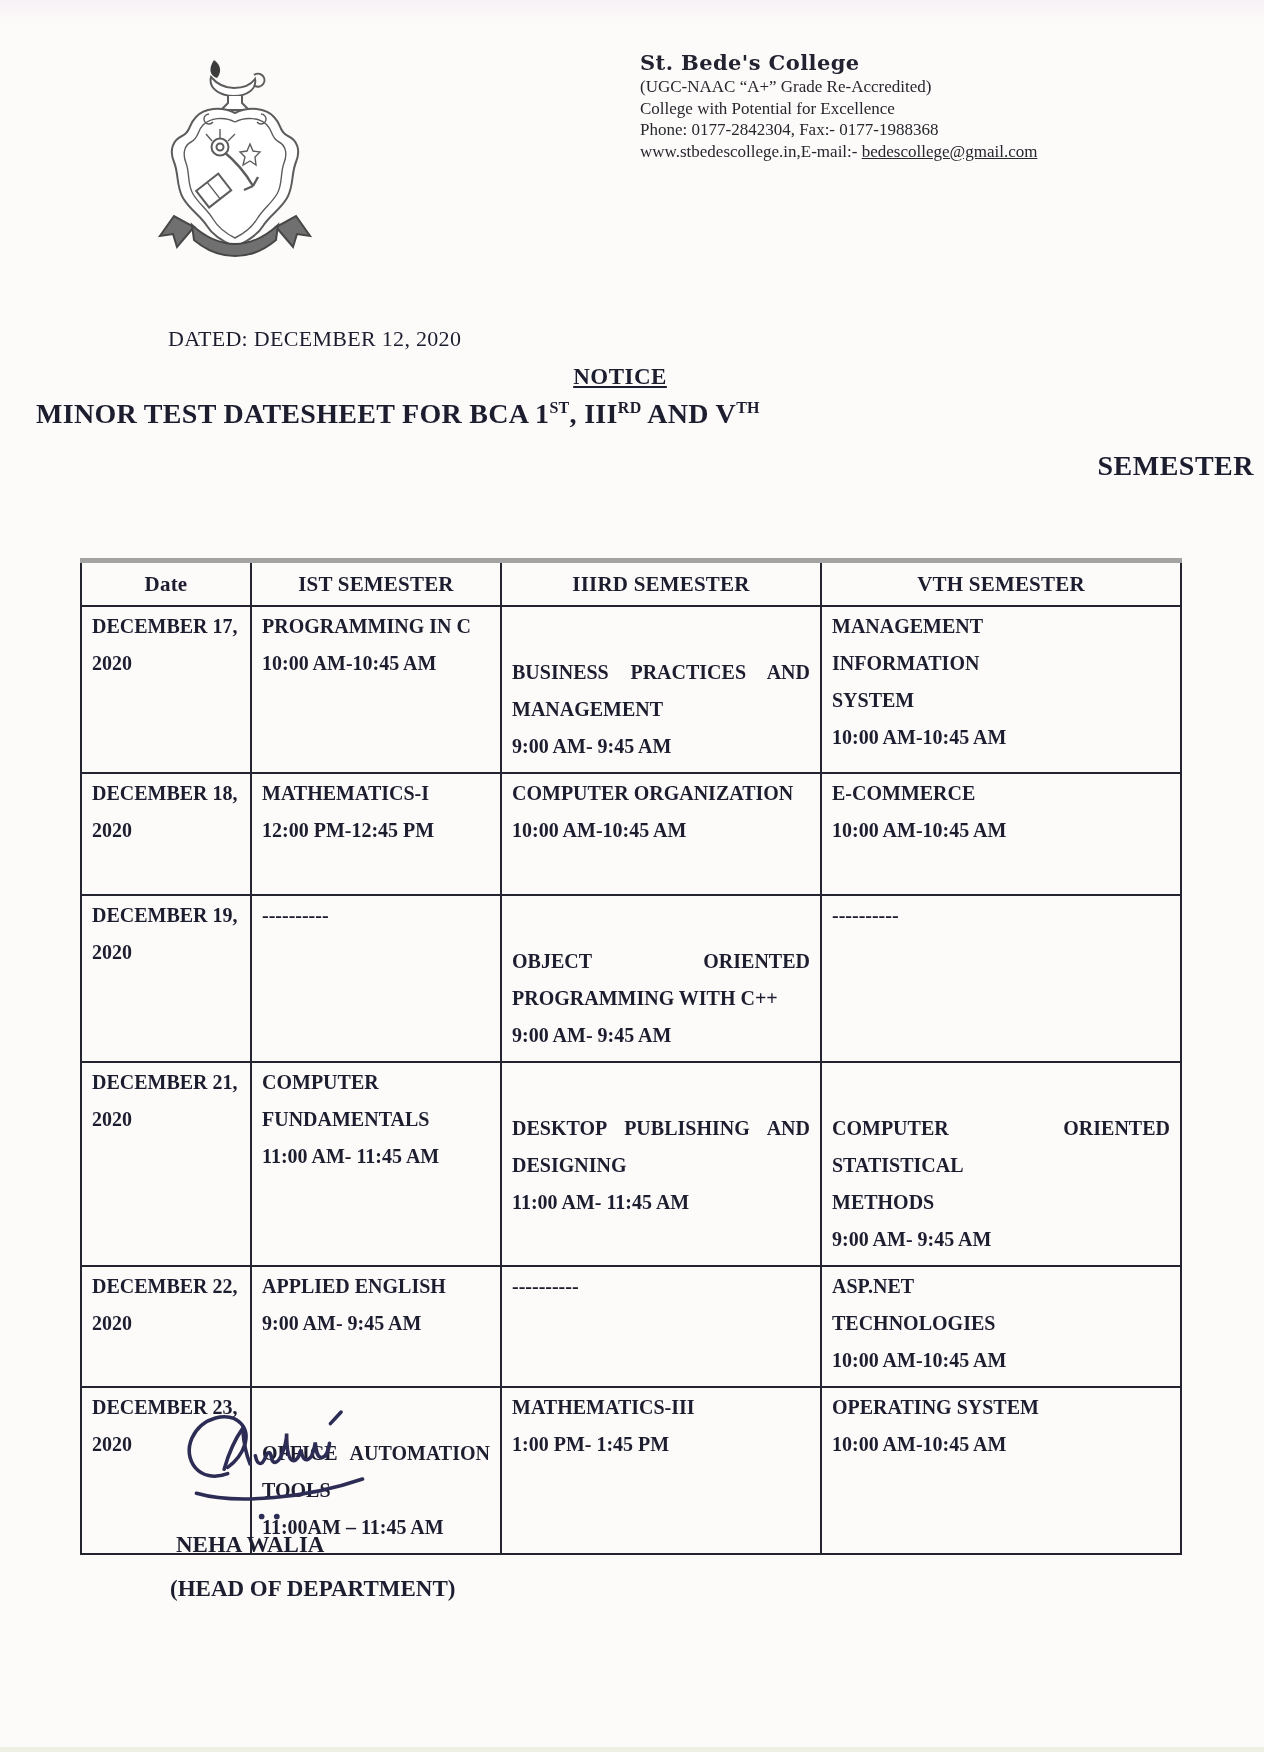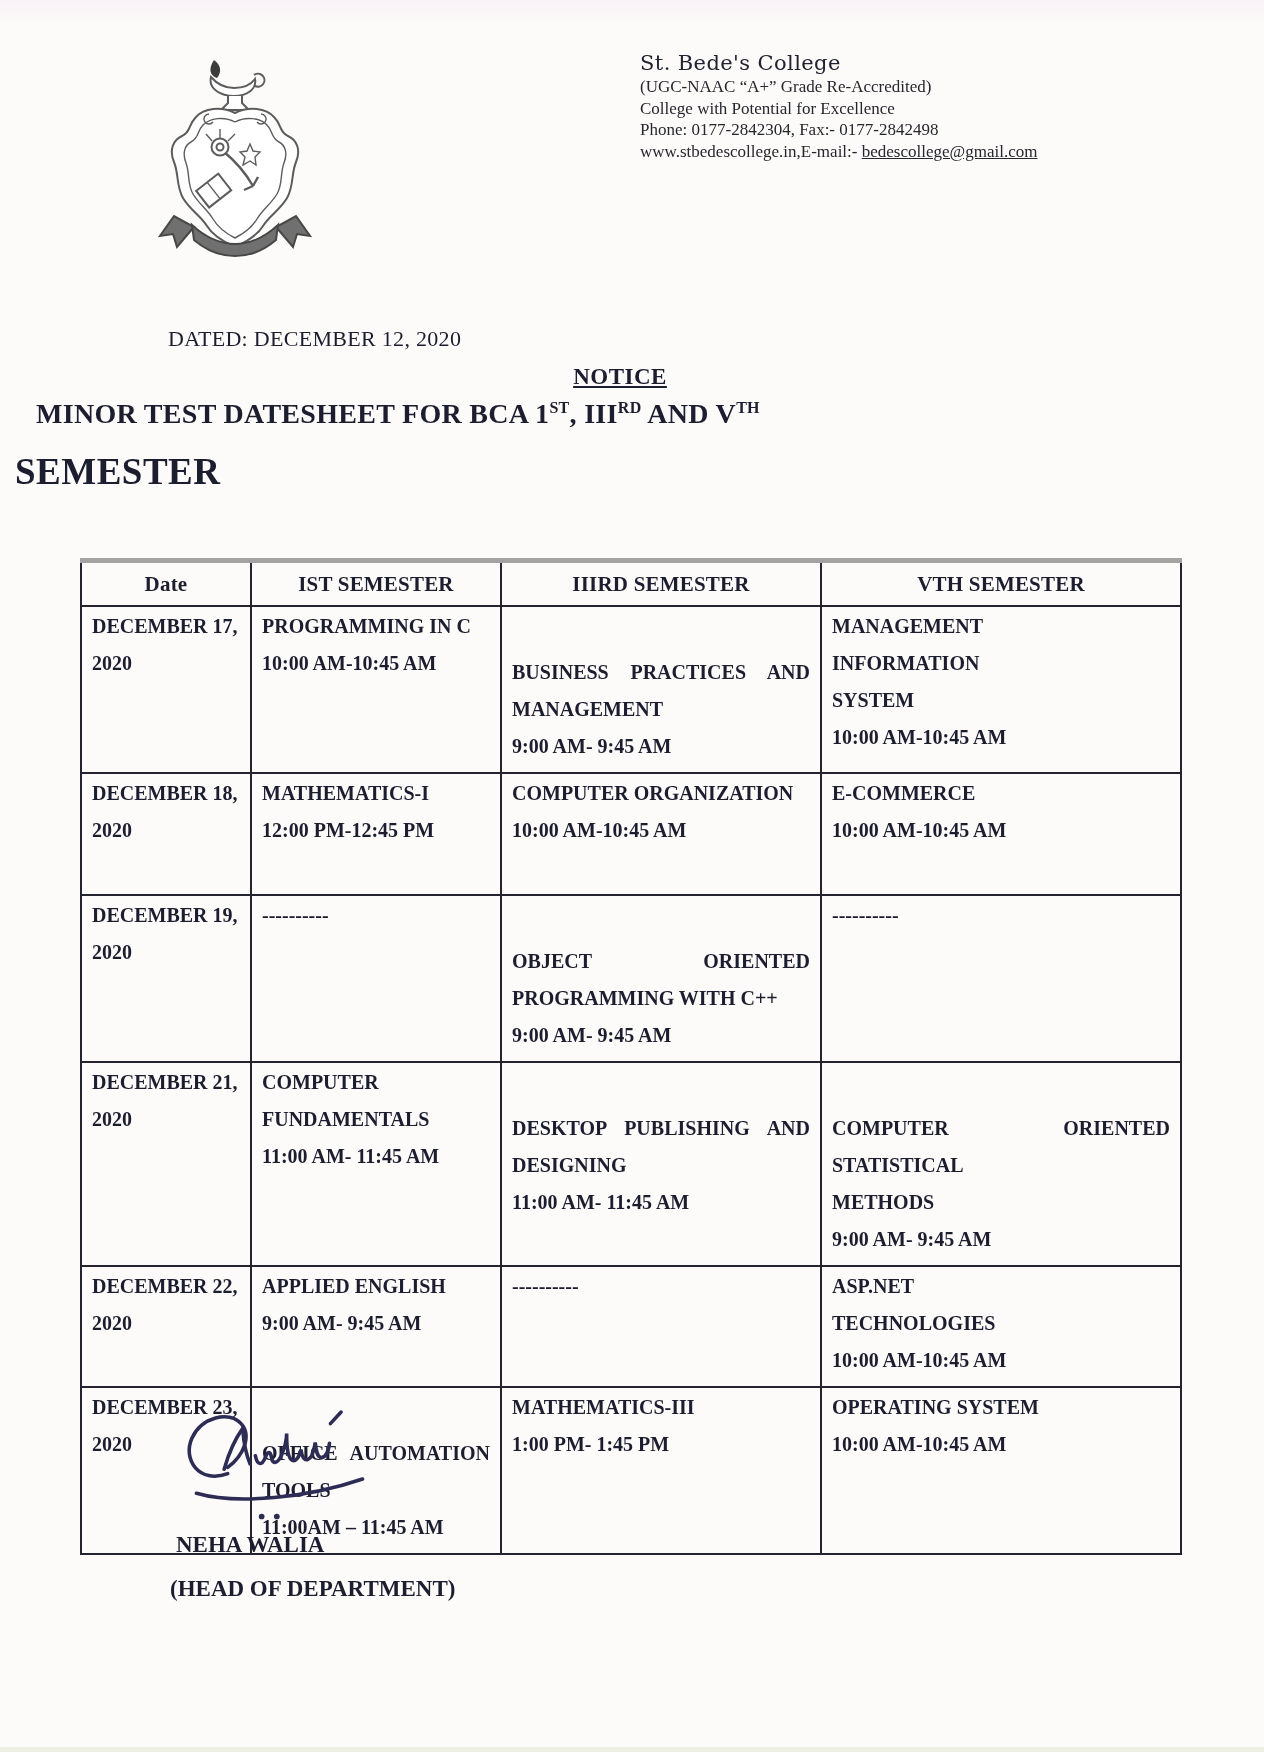--- a/index.html
+++ b/index.html
@@ -10,41 +10,41 @@
   }
   .page::after{ content:""; position:absolute; left:0; bottom:0; width:100%; height:5px;
     background:#eef0e4; }
   .page::before{ content:""; position:absolute; left:0; top:0; width:100%; height:26px;
     background:linear-gradient(to bottom, #f8f2f7, rgba(252,251,249,0)); }
 
   
   .crest { position:absolute; left:152px; top:50px; }
   .lh-text { position:absolute; left:640px; top:50px; }
   .lh-name, .lh-loc {
-    font-family:"DejaVu Serif", serif; font-weight:normal; font-size:21px;
+    font-family:"DejaVu Serif", serif; font-weight:bold; font-size:21px;
     line-height:26px; letter-spacing:0.4px; color:#222230;
   }
   .lh-small { font-size:17px; line-height:21.5px; color:#26262e; }
   .lh-small .u { text-decoration:underline; }
 
   
   .dated { position:absolute; left:168px; top:326px; font-size:22px; letter-spacing:0.3px; }
   .notice-head {
     position:absolute; left:0; top:364px; width:1240px; text-align:center;
     font-size:23px; font-weight:bold; letter-spacing:0.5px;
   }
   .notice-head .ul { text-decoration:underline; }
   .title1 {
     position:absolute; left:0; top:398px; width:1250px; text-align:left;
     font-size:28px; font-weight:bold; letter-spacing:0.3px;padding-left:36px;
   }
   .title1 sup { font-size:16px; vertical-align:super; line-height:0; }
   .title2 {
-    position:absolute; left:15px; top:450px; width:1250px; text-align:left;
-    font-size:37px; font-weight:bold; letter-spacing:0.5px;
+    position:absolute; left:4px; top:450px; width:1250px; text-align:right;
+    font-size:28px; font-weight:bold; letter-spacing:0.5px;
   }
 
   
   table.sheet {
     position:absolute; left:80px; top:558px; width:1100px;
     border-collapse:collapse; table-layout:fixed;
   }
   table.sheet th, table.sheet td { border:2px solid #242430; }
   table.sheet { border-top:5px solid #a3a3a3; }
   table.sheet th {
@@ -108,21 +108,21 @@
         <path d="M144,166 L158,186 L145,184 L141,197 L124,177 Z" fill="#707070" stroke="#474747"></path>
         <path d="M40,175 C54,188 70,194 83,194 C96,194 112,188 126,175 L124,190 C111,201 96,206 83,206 C70,206 55,201 42,190 Z" fill="#707070" stroke="#474747"></path>
       </g>
     </svg>
   </div>
 
   <div class="lh-text">
     <div class="lh-name">St. Bede's College</div>
     <div class="lh-small">(UGC-NAAC “A+” Grade Re-Accredited)</div>
     <div class="lh-small">College with Potential for Excellence</div>
-    <div class="lh-small">Phone: 0177-2842304, Fax:- 0177-2842498</div>
+    <div class="lh-small">Phone: 0177-2842304, Fax:- 0177-1988368</div>
     <div class="lh-small"><span>www.stbedescollege.in,E-mail:- </span><span class="u">bedescollege@gmail.com</span></div>
   </div>
 
   <div class="dated">DATED: DECEMBER 12, 2020</div>
 
   <div class="notice-head"><span class="ul">NOTICE</span></div>
 
   <div class="title1"><span>MINOR TEST DATESHEET FOR BCA 1</span><sup>ST</sup><span>, III</span><sup>RD</sup><span> AND V</span><sup>TH</sup></div>
   <div class="title2">SEMESTER</div>
 

